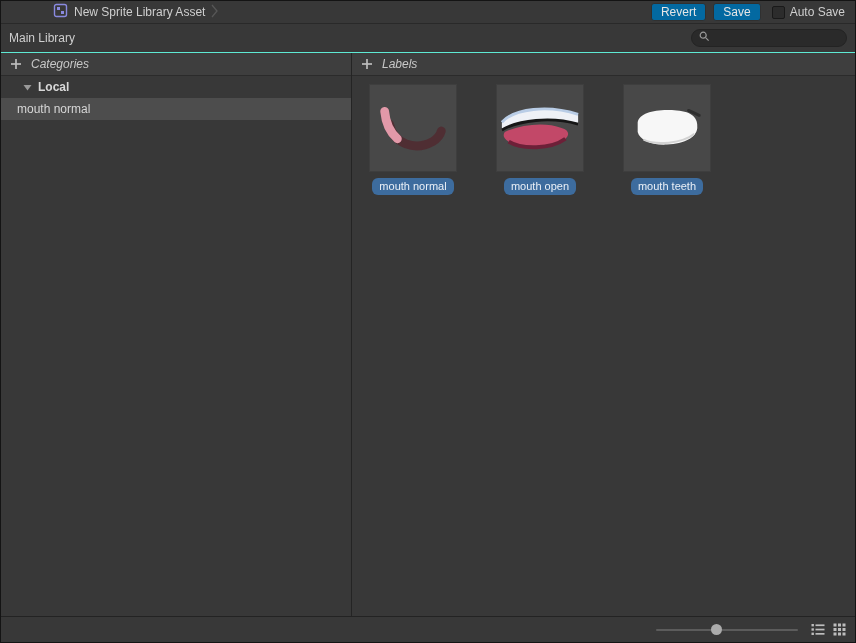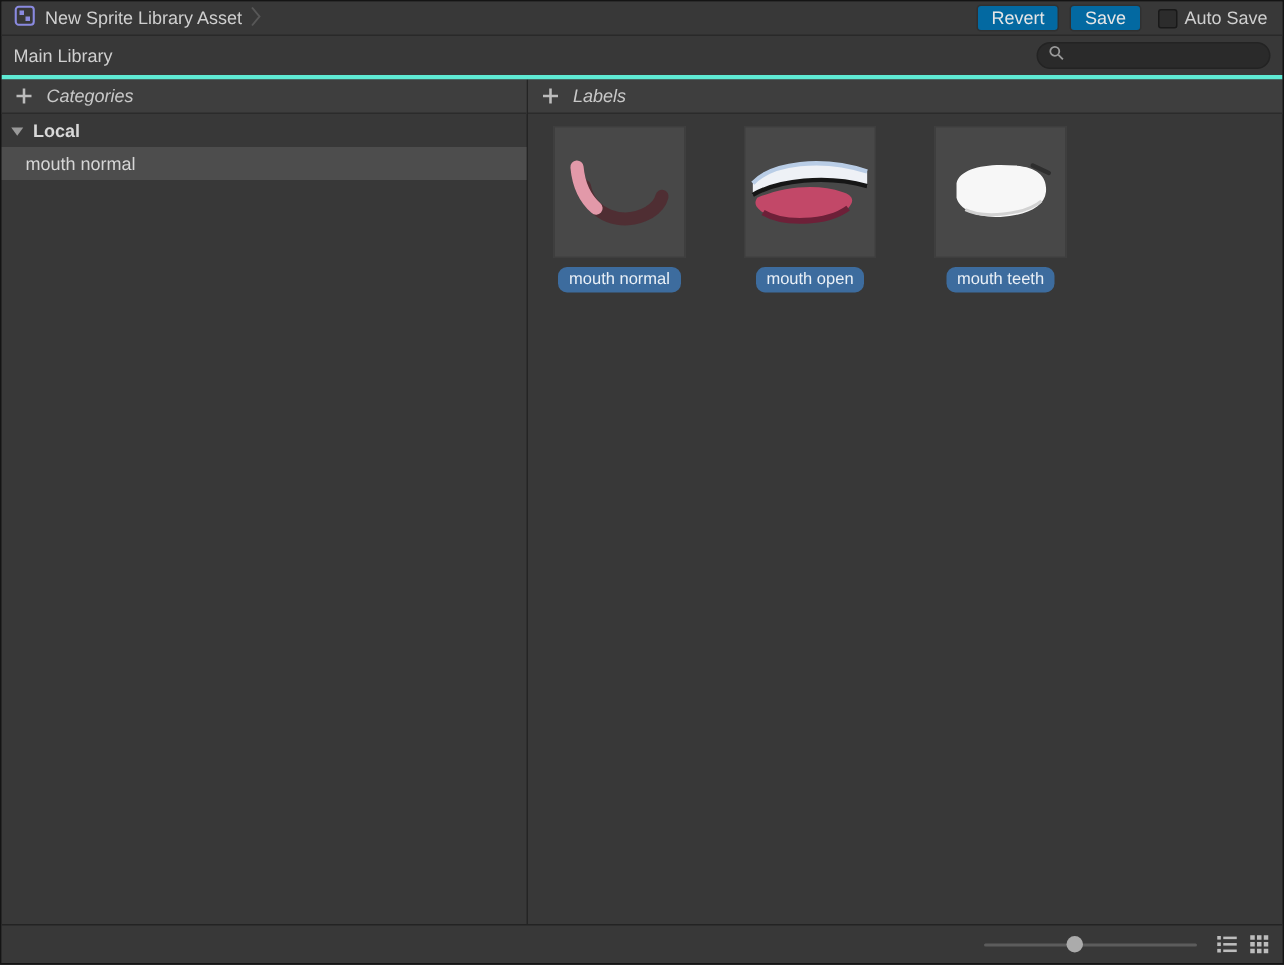--- a/index.html
+++ b/index.html
@@ -12,52 +12,52 @@
   
   .tabbar { height:24px; background:var(--tabbar,#2a2a2a); display:flex; align-items:flex-end; position:relative; flex:0 0 auto; }
   .tab {
     height:22px; margin-left:3px; background:var(--panel,#383838);
     border:1px solid #1c1c1c; border-bottom:none; border-radius:3px 3px 0 0;
     display:flex; align-items:center; gap:5px; padding:0 10px 0 7px; color:#d6d6d6;
   }
   .kebab { position:absolute; right:7px; top:4px; width:14px; height:16px; display:flex; align-items:center; justify-content:center; cursor:pointer; }
   
   .toolbar { height:23px; background:var(--panel,#383838); border-bottom:1px solid #292929; display:flex; align-items:center; padding:0 8px; flex:0 0 auto; }
-  .breadcrumb { display:flex; align-items:center; gap:6px; color:#cfcfcf; }
+  .breadcrumb { display:flex; align-items:center; gap:6px; color:#cfcfcf;margin-left:44px; }
   .spacer { flex:1; }
   .btn {
     background:#0369a1; border:1px solid #303030; border-radius:3px;
     color:#e6e6e6; height:18px; padding:0 9px; display:flex; align-items:center;
     margin-left:7px; cursor:pointer;
   }
   .checkbox { width:13px; height:13px; background:#2c2c2c; border:1px solid #191919; border-radius:2px; margin:0 5px 0 11px; }
   .auto-save-label { color:#cfcfcf; margin-right:2px; }
   
-  .libraryrow { height:29px; display:flex; align-items:center; padding:0 8px; border-bottom:3px solid #5eead4; flex:0 0 auto; }
+  .libraryrow { height:29px; display:flex; align-items:center; padding:0 8px; border-bottom:1px solid #5eead4; flex:0 0 auto; }
   .lib-label { width:107px; color:#cfcfcf; }
   .objfield {
     width:192px; height:19px; background:var(--field,#2a2a2a); border:1px solid #232323;
     border-radius:3px; display:flex; align-items:center; color:#c6c6c6; overflow:hidden; cursor:pointer;
   }
   .objfield .txt { white-space:nowrap; overflow:hidden; }
   .picker { margin-left:auto; width:19px; align-self:stretch; background:#383838; border-left:1px solid #232323; display:flex; align-items:center; justify-content:center; cursor:pointer; }
   .searchfield {
     margin-left:auto; width:156px; height:18px; background:var(--field,#2a2a2a);
     border:1px solid #232323; border-radius:9px; display:flex; align-items:center; padding:0 7px; gap:4px;
   }
   .searchfield input { flex:1; background:transparent; border:none; outline:none; color:#d2d2d2; font:inherit; min-width:0; }
   
   .main { flex:1 1 auto; display:flex; min-height:0; }
   .left-panel  { width:351px; flex:0 0 auto; border-right:1px solid #242424; display:flex; flex-direction:column; }
   .right-panel { flex:1; display:flex; flex-direction:column; min-width:0; }
   .panel-header {
     height:23px; background:var(--panel-header,#3e3e3e); border-bottom:1px solid #2b2b2b;
     display:flex; align-items:center; gap:9px; padding:0 9px; color:#c8c8c8; flex:0 0 auto;font-style:italic;
   }
-  .group-row { height:22px; display:flex; align-items:center; gap:6px; padding:0 6px; font-weight:bold; color:#d8d8d8; }
+  .group-row { height:22px; display:flex; align-items:center; gap:6px; padding:0 22px; font-weight:bold; color:#d8d8d8; }
   .cat-item  { height:22px; display:flex; align-items:center; padding:0 16px; color:#d6d6d6; cursor:pointer; }
   .cat-item.selected { background:var(--selection,#4d4d4d); }
   .labels-content { flex:1; padding:8px 0 0 17px; display:flex; gap:39px; align-items:flex-start; }
   .sprite-cell { width:88px; display:flex; flex-direction:column; align-items:center; cursor:pointer; }
   .thumb { width:88px; height:88px; background:#484848; border:1px solid #3e3e3e; flex:0 0 auto; }
   .thumb svg { display:block; width:100%; height:100%; }
   .chip {
     margin-top:6px; background:var(--chip,#3d6c9e); color:#eaf0f7; font-size:11px;
     padding:2px 7px 3px; border-radius:6px; white-space:nowrap;
   }

